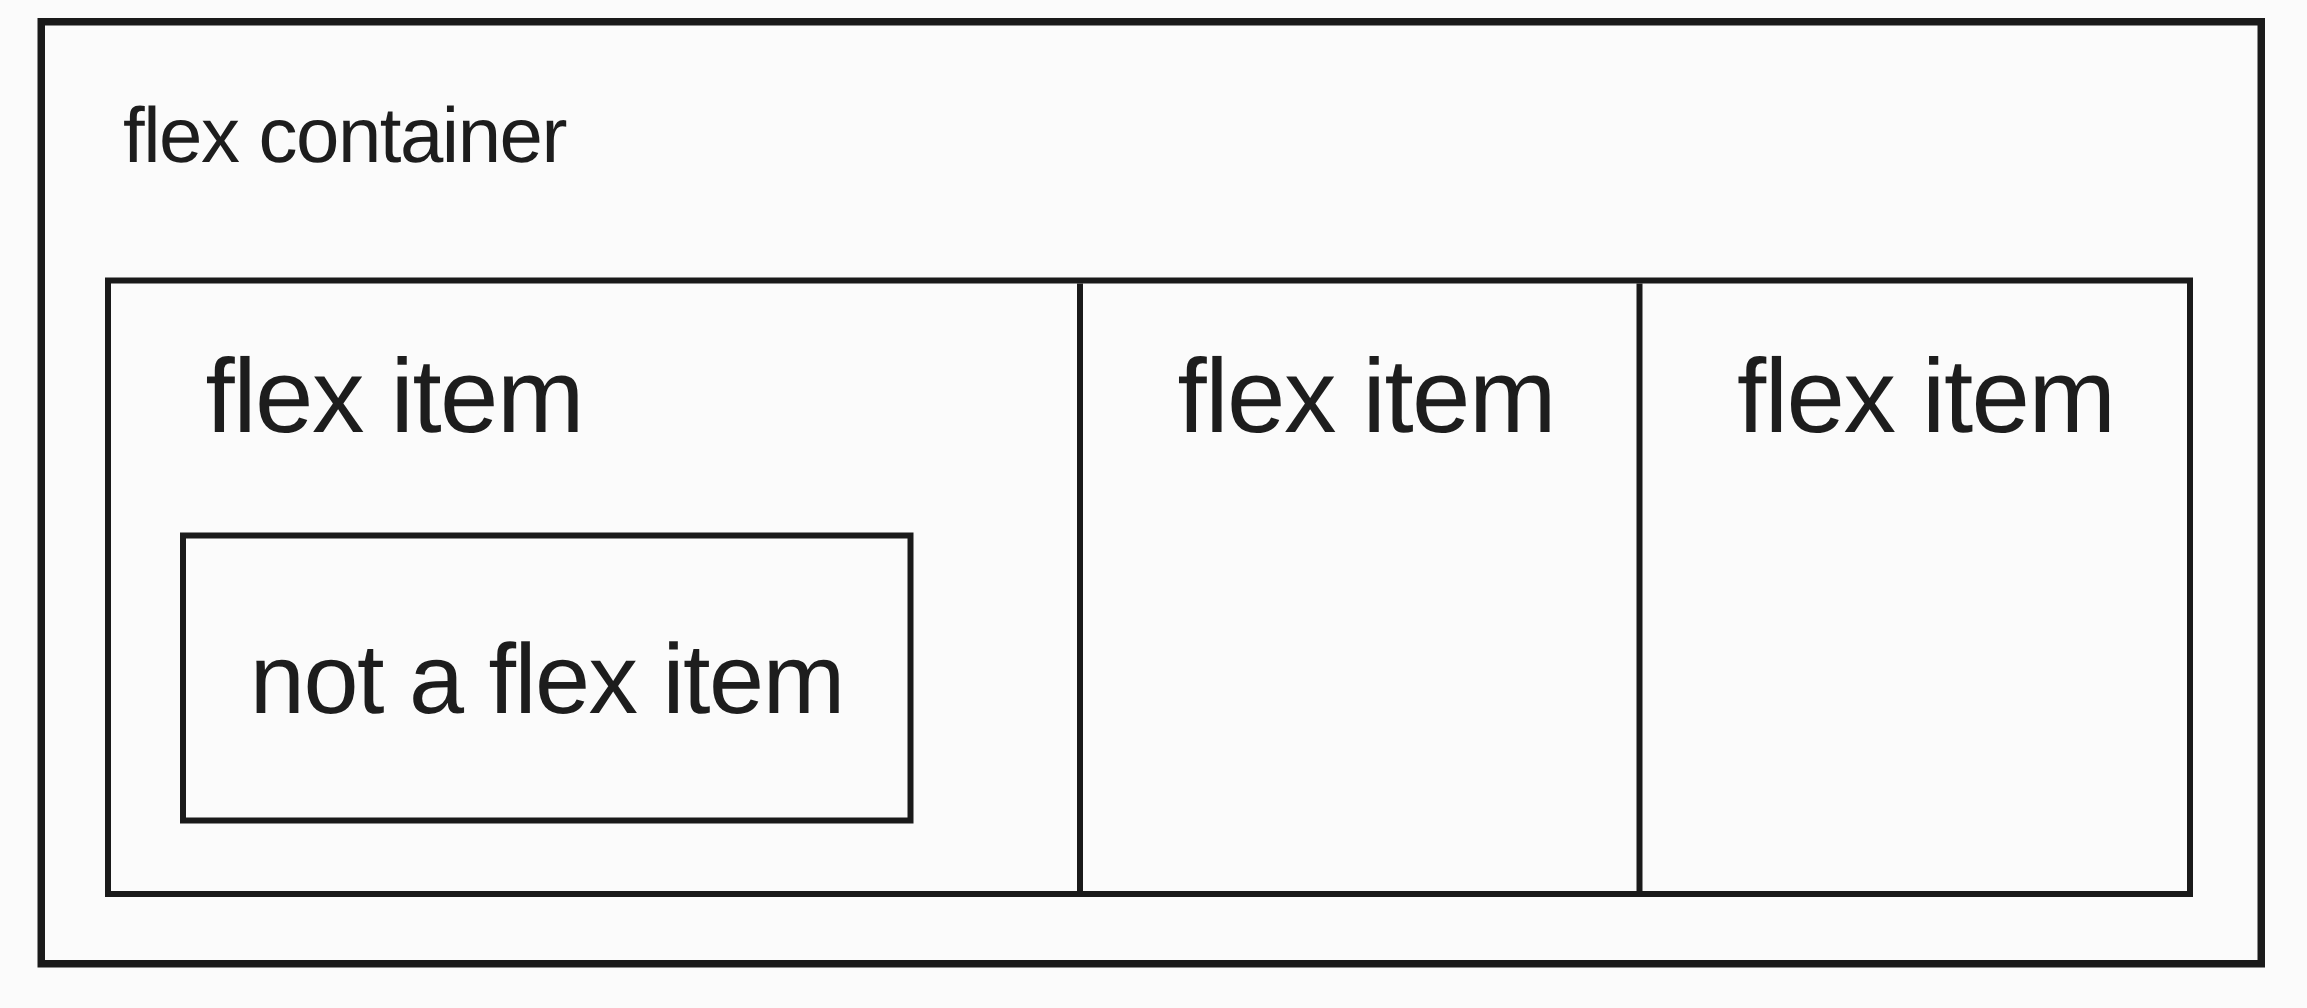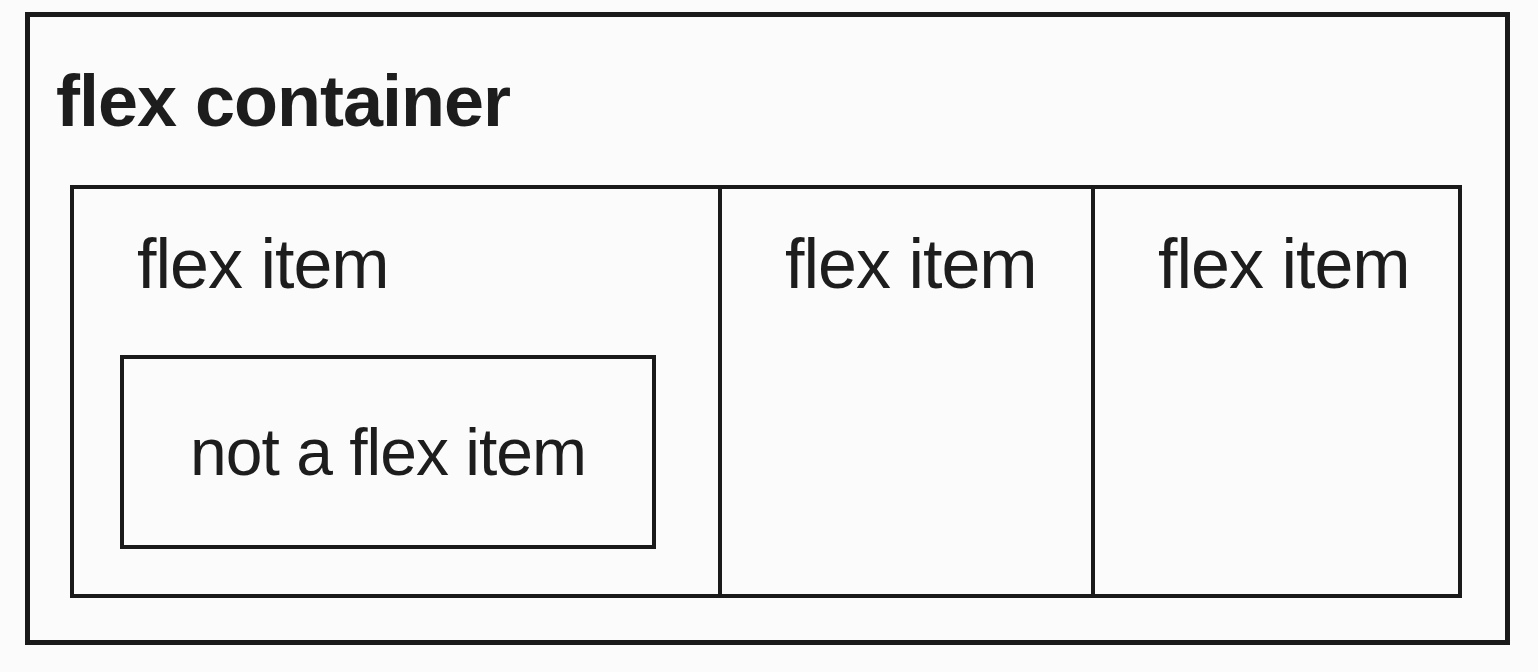--- a/index.html
+++ b/index.html
@@ -21,27 +21,26 @@
     position: absolute;
     left: 25px;
     top: 12px;
     width: 1485px;
     height: 633px;
     border: 5px solid var(--border-color);
     background: var(--bg-color);
   }
   .container-label {
     position: absolute;
-    left: 26px;
+    left: 52px;
     top: 48px;
-    font-size: 72px;
+    font-size: 52px;
     line-height: 1;
     letter-spacing: -1px;
     white-space: nowrap;
-    font-weight: bold;
   }
   .items-row {
     position: absolute;
     left: 40px;
     top: 168px;
     width: 1392px;
     height: 413px;
     border: 4px solid var(--border-color);
     display: flex;
     align-items: stretch;
@@ -62,21 +61,21 @@
   }
   .item-label {
     font-size: 70px;
     line-height: 1;
     letter-spacing: -1px;
     white-space: nowrap;
     margin-left: 17px;
   }
   .nested-box {
     margin-top: 56px;
-    width: 536px;
+    width: 489px;
     height: 194px;
     border: 4px solid var(--border-color);
     display: flex;
     align-items: center;
     justify-content: center;
   }
   .nested-label {
     font-size: 66px;
     line-height: 1;
     letter-spacing: -1px;

